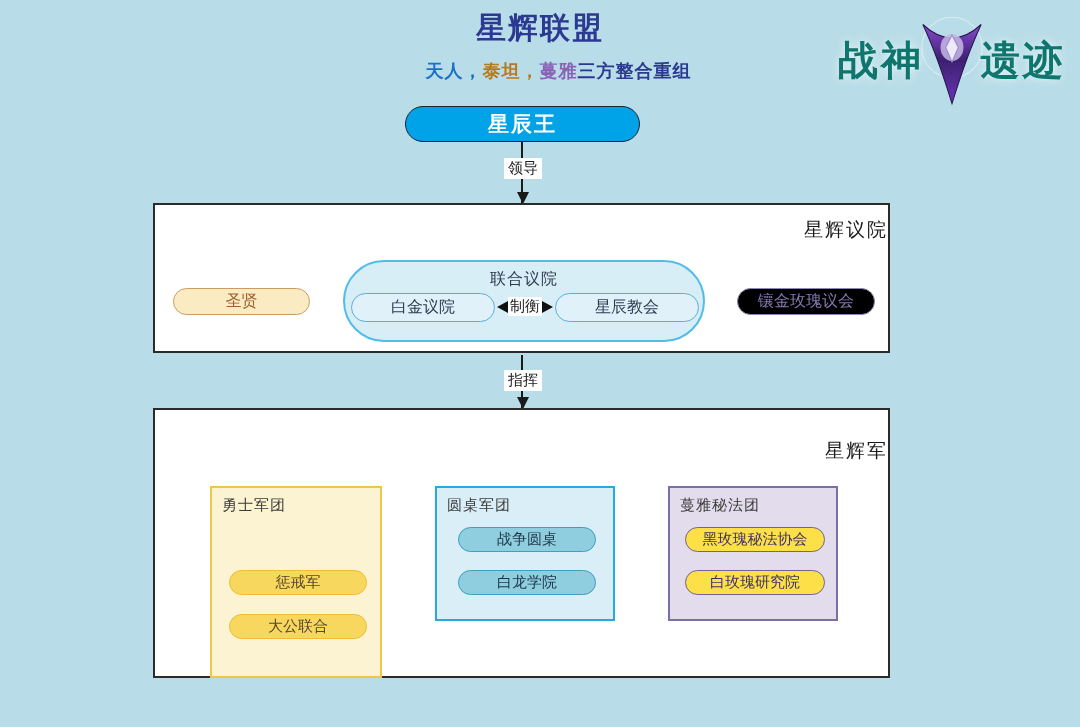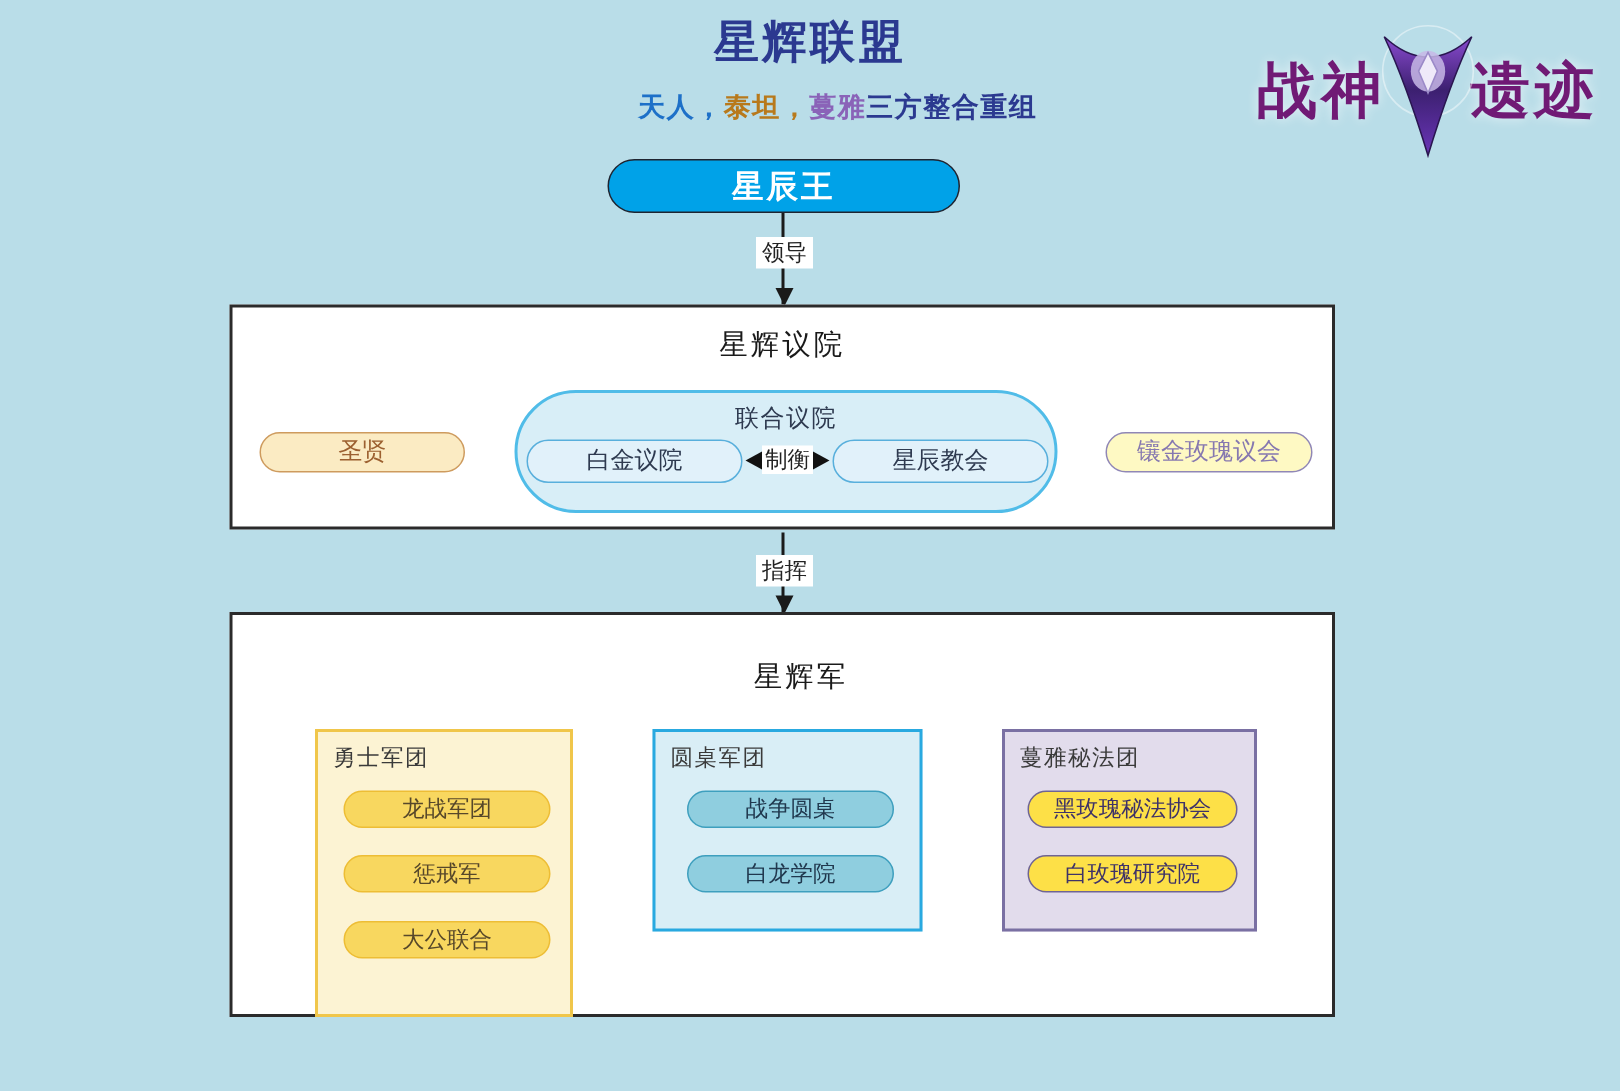--- a/index.html
+++ b/index.html
@@ -26,21 +26,21 @@
   .sub-blue   { color:#1D70C8; }
   .sub-orange { color:#B8791B; }
   .sub-purple { color:#8A63B8; }
 
   
   .logo {
     position:absolute; top:10px; right:14px; height:100px;
     display:flex; align-items:center;
   }
   .logo-text {
-    font-size:40px; font-weight:bold; color:#701a75;
+    font-size:40px; font-weight:bold; color:#0f766e;
     letter-spacing:3px; text-shadow:0 0 8px rgba(255,255,255,0.65);
   }
   .logo-emblem { margin:0 -8px; position:relative; top:4px; }
 
   
   .pill {
     position:absolute; display:flex; align-items:center; justify-content:center;
     border-radius:999px; font-size:16px;
   }
   .v-arrow { position:absolute; width:0; border-left:2px solid #1A1A1A; }
@@ -54,32 +54,32 @@
     background:#FFFFFF; color:#222; font-size:15px;
     padding:1px 4px; white-space:nowrap; line-height:1.25;
   }
 
   
   .big-box {
     position:absolute; background:#FFFFFF; border:2px solid #2B2B2B;
   }
   .big-box .box-title {
     position:absolute; top:12px; left:0; width:100%;
-    text-align:center; font-size:19px; color:#1A1A1A; letter-spacing:2px;
+    text-align:right; font-size:19px; color:#1A1A1A; letter-spacing:2px;
   }
   #army-box .box-title { top:28px;padding-left:25px; }
 
   
   .sage-pill {
     left:18px; top:83px; width:137px; height:27px;
     background:#FBEBC3; border:1.5px solid #CE9B5E; color:#9C6030;
   }
   .rose-pill {
     left:582px; top:83px; width:138px; height:27px;
-    background:#fef9c3; border:1.5px solid #9087B6; color:#8678B0;
+    background:#000000; border:1.5px solid #9087B6; color:#8678B0;
   }
   .union-box {
     position:absolute; left:188px; top:55px; width:362px; height:82px;
     background:#D8EEF7; border:2px solid #50BCE8; border-radius:41px;
   }
   .union-title {
     position:absolute; top:7px; left:0; width:100%; text-align:center;
     font-size:16px; color:#2E3A50; letter-spacing:1px;
   }
   .union-pill {
@@ -178,21 +178,20 @@
 <div class="v-arrow" style="left:521px; top:355px; height:53px;">
   <span class="head"></span>
   <span class="edge-label" style="top:15px;">指挥</span>
 </div>
 
 <div class="big-box" id="army-box" style="left:153px; top:408px; width:737px; height:270px;">
   <div class="box-title">星辉军</div>
 
   <div class="group g-yellow" style="left:55px; top:76px; width:172px; height:192px;">
     <div class="group-label">勇士军团</div>
-    <div class="pill group-pill" style="left:17px; top:39px;  width:138px;">龙战军团</div>
     <div class="pill group-pill" style="left:17px; top:82px;  width:138px;">惩戒军</div>
     <div class="pill group-pill" style="left:17px; top:126px; width:138px;">大公联合</div>
   </div>
 
   <div class="group g-blue" style="left:280px; top:76px; width:180px; height:135px;">
     <div class="group-label">圆桌军团</div>
     <div class="pill group-pill" style="left:21px; top:39px; width:138px;">战争圆桌</div>
     <div class="pill group-pill" style="left:21px; top:82px; width:138px;">白龙学院</div>
   </div>
 

